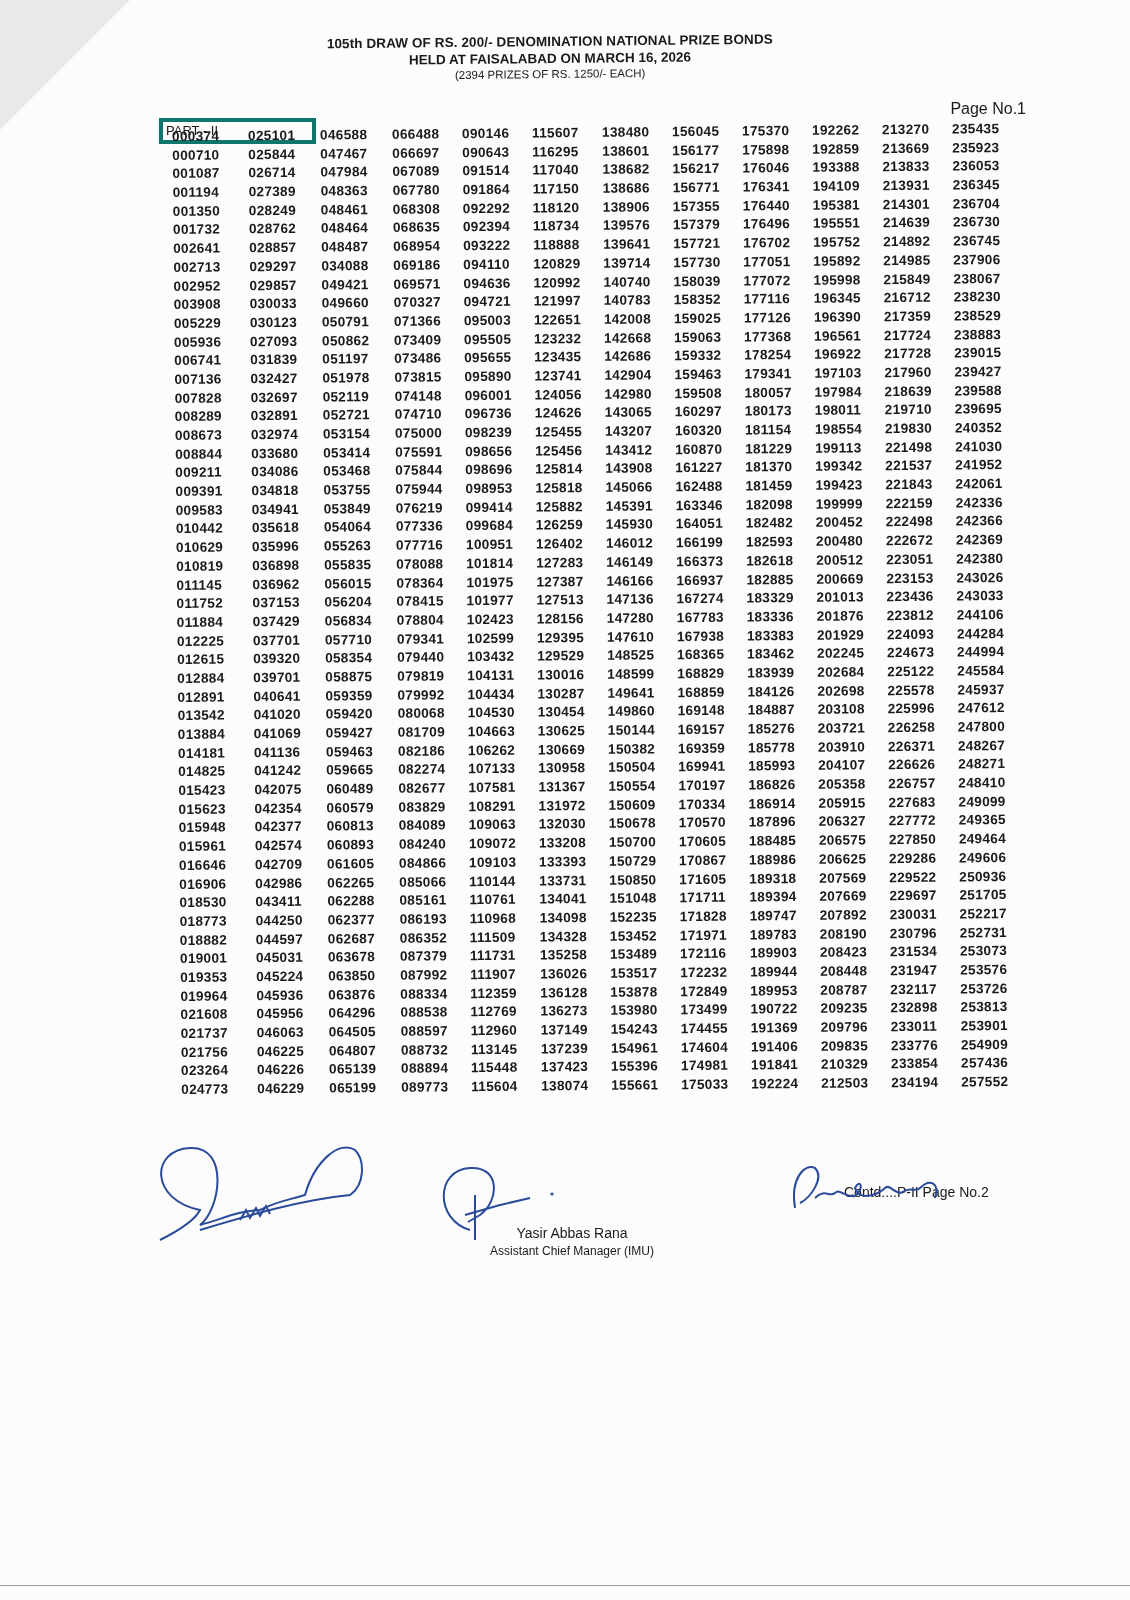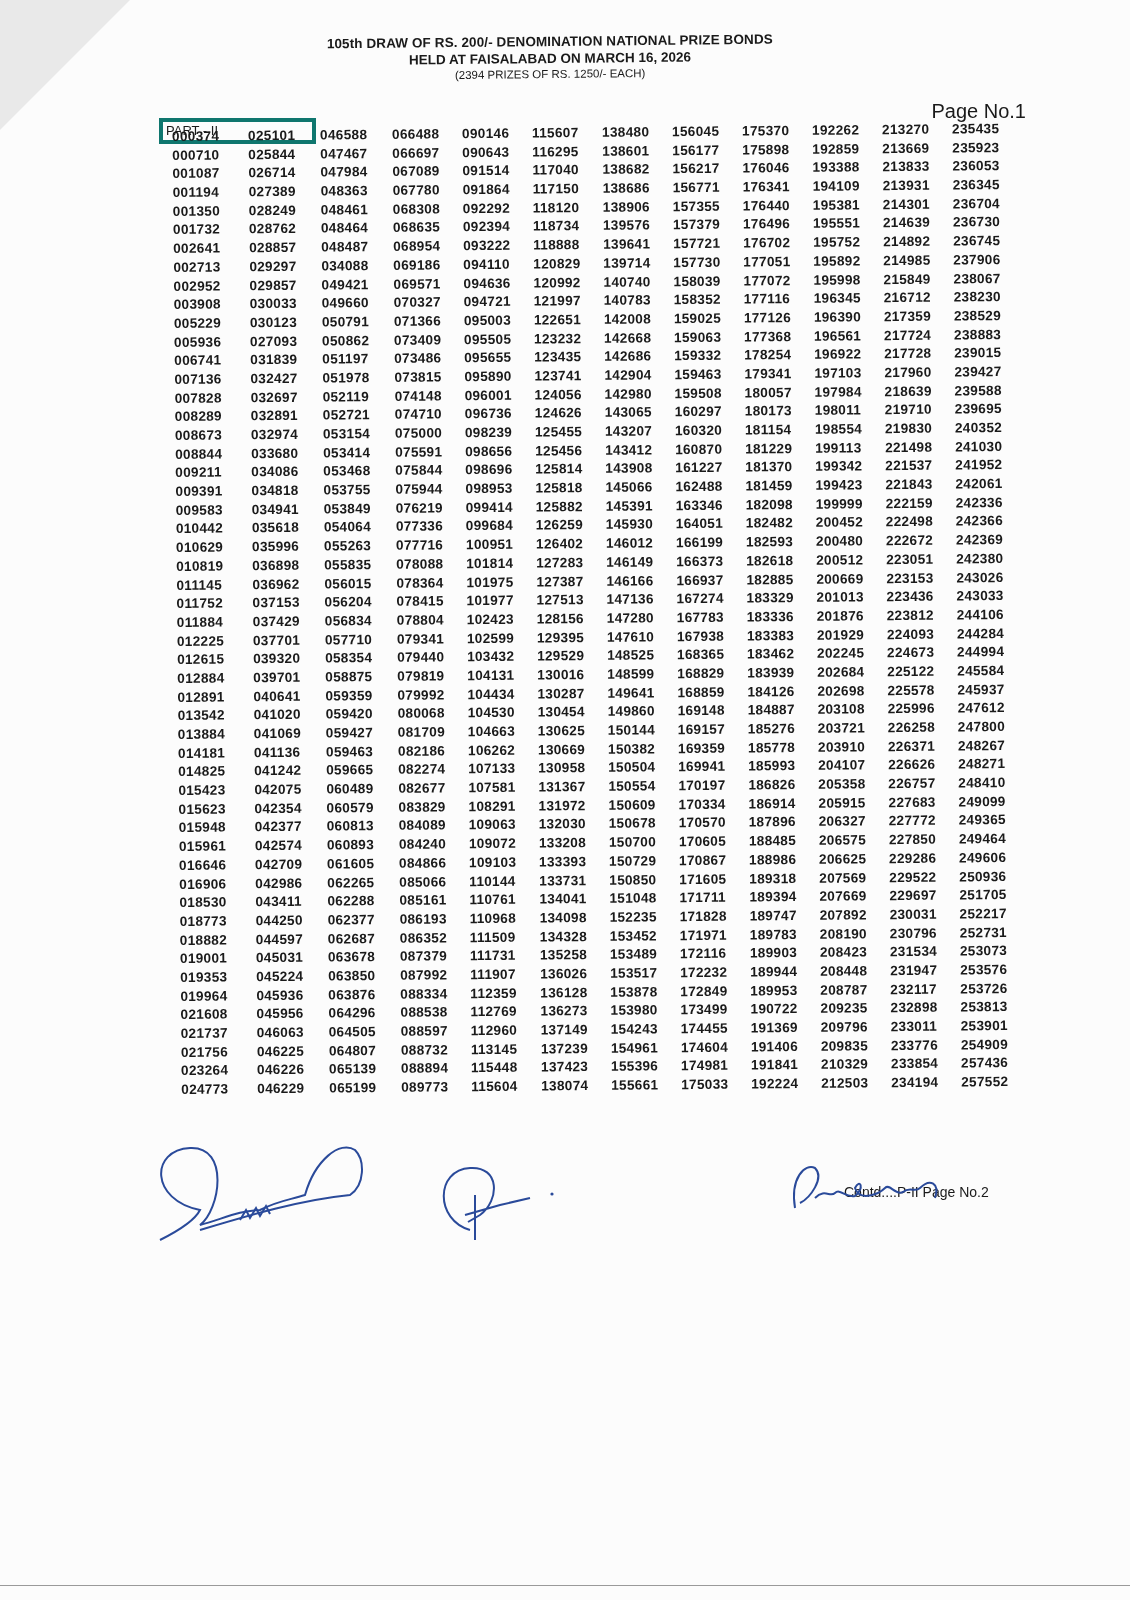--- a/index.html
+++ b/index.html
@@ -13,21 +13,21 @@
     padding-left: 10px;
   }
   .fold {
     position: absolute; left: 0; top: 0; width: 0; height: 0;
     border-top: 130px solid #e9e9e9; border-right: 130px solid transparent;
   }
   .header { position: absolute; left: 300px; top: 34px; width: 500px; text-align: center; transform: rotate(-0.6deg); }
   .title1 { font-weight: bold; font-size: 13.5px; letter-spacing: 0.1px; }
   .title2 { font-weight: bold; font-size: 13.5px; margin-top: 2px; }
   .title3 { font-size: 11.5px; margin-top: 2px; }
-  .page-no { position: absolute; right: 114px; top: 100px; font-size: 20px; }
+  .page-no { position: absolute; right: 114px; top: 100px; font-size: 16px; }
   .part-box {
     position: absolute; left: 159px; top: 118px; width: 146px; height: 18px;
     border: 4px solid #0f766e; font-size: 13px; padding-left: 3px; line-height: 18px; box-sizing: content-box;
   }
   .grid { position: absolute; left: 172px; top: 128px; transform: rotate(-0.55deg); transform-origin: left top; }
   .col { position: absolute; top: 0; }
   .cell { height: 18.7px; line-height: 18.7px; font-weight: bold; font-size: 13.6px; letter-spacing: 0.3px; white-space: nowrap; }
   .contd { position: absolute; left: 844px; top: 1184px; font-size: 14px; }
   .sig-block { position: absolute; text-align: center; }
   .sig-name { font-size: 14px; }
@@ -708,15 +708,19 @@
     <path d="M100 80 l6 -10 l4 8 l6 -10 l4 8 l6 -10 l4 8" fill="none" stroke="#2a4a9a" stroke-width="2"></path>
   </svg>
   <svg class="sig" style="left:430px;top:1160px" width="130" height="90" viewBox="0 0 130 90">
     <path d="M40 70 C 5 60, 5 10, 40 8 C 70 6, 70 40, 50 55 L 38 62 M 45 35 L 45 80 M 35 55 L 70 45 L 100 38" fill="none" stroke="#2a4a9a" stroke-width="2"></path>
     <circle cx="122" cy="34" r="1.6" fill="#2a4a9a"></circle>
   </svg>
   <svg class="sig" style="left:785px;top:1158px" width="160" height="60" viewBox="0 0 160 60">
     <path d="M10 50 C 5 20, 20 5, 30 10 C 40 20, 25 40, 15 45 M 30 40 C 40 30, 45 40, 50 35 C 55 30, 60 40, 70 38 C 80 30, 75 20, 70 30 C 75 45, 95 35, 100 30 C 105 25, 110 38, 118 34 C 125 28, 130 35, 135 30 C 145 20, 155 25, 150 40" fill="none" stroke="#2a4a9a" stroke-width="2"></path>
   </svg>
 
+  <div class="sig-block" style="left:462px;top:1225px;width:220px;">
+    <div class="sig-name">Yasir Abbas Rana</div>
+    <div class="sig-title">Assistant Chief Manager (IMU)</div>
+  </div>
 
   <div class="scan-line"></div>
 </div>
 
 </body></html>

